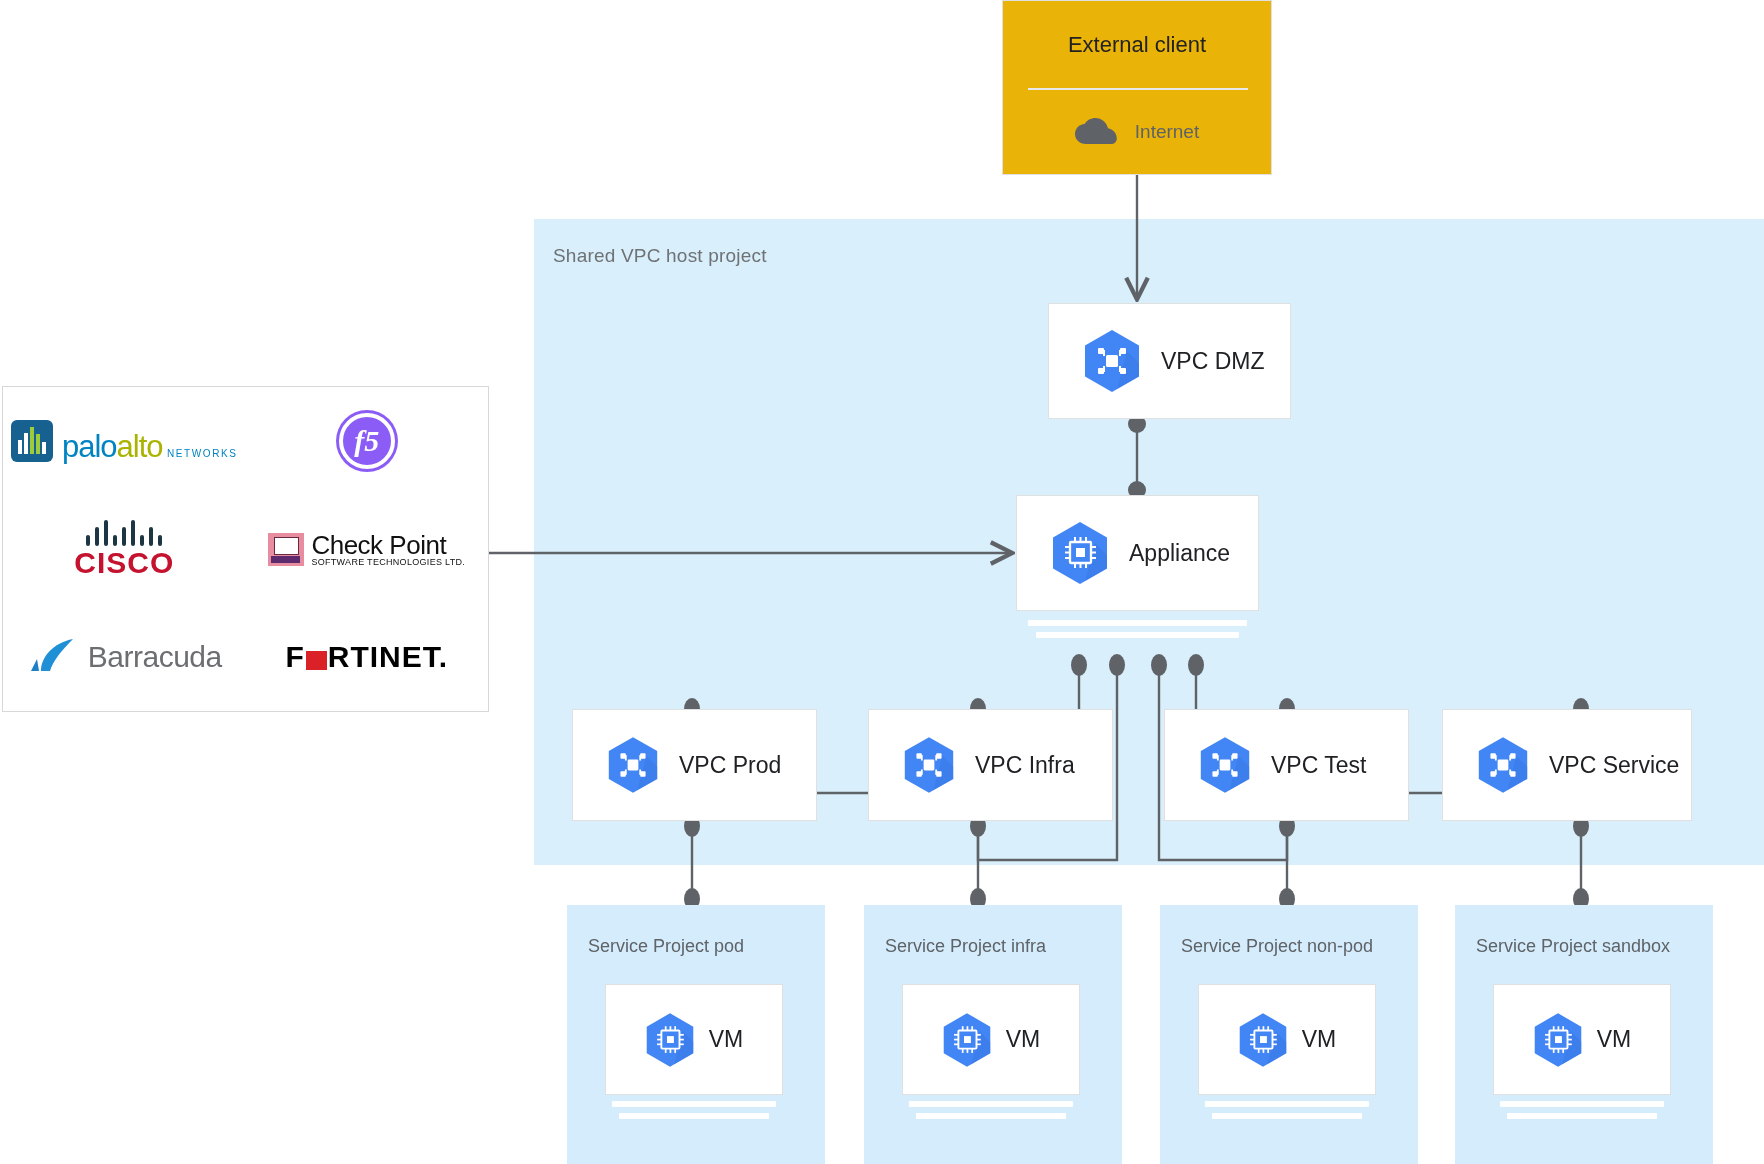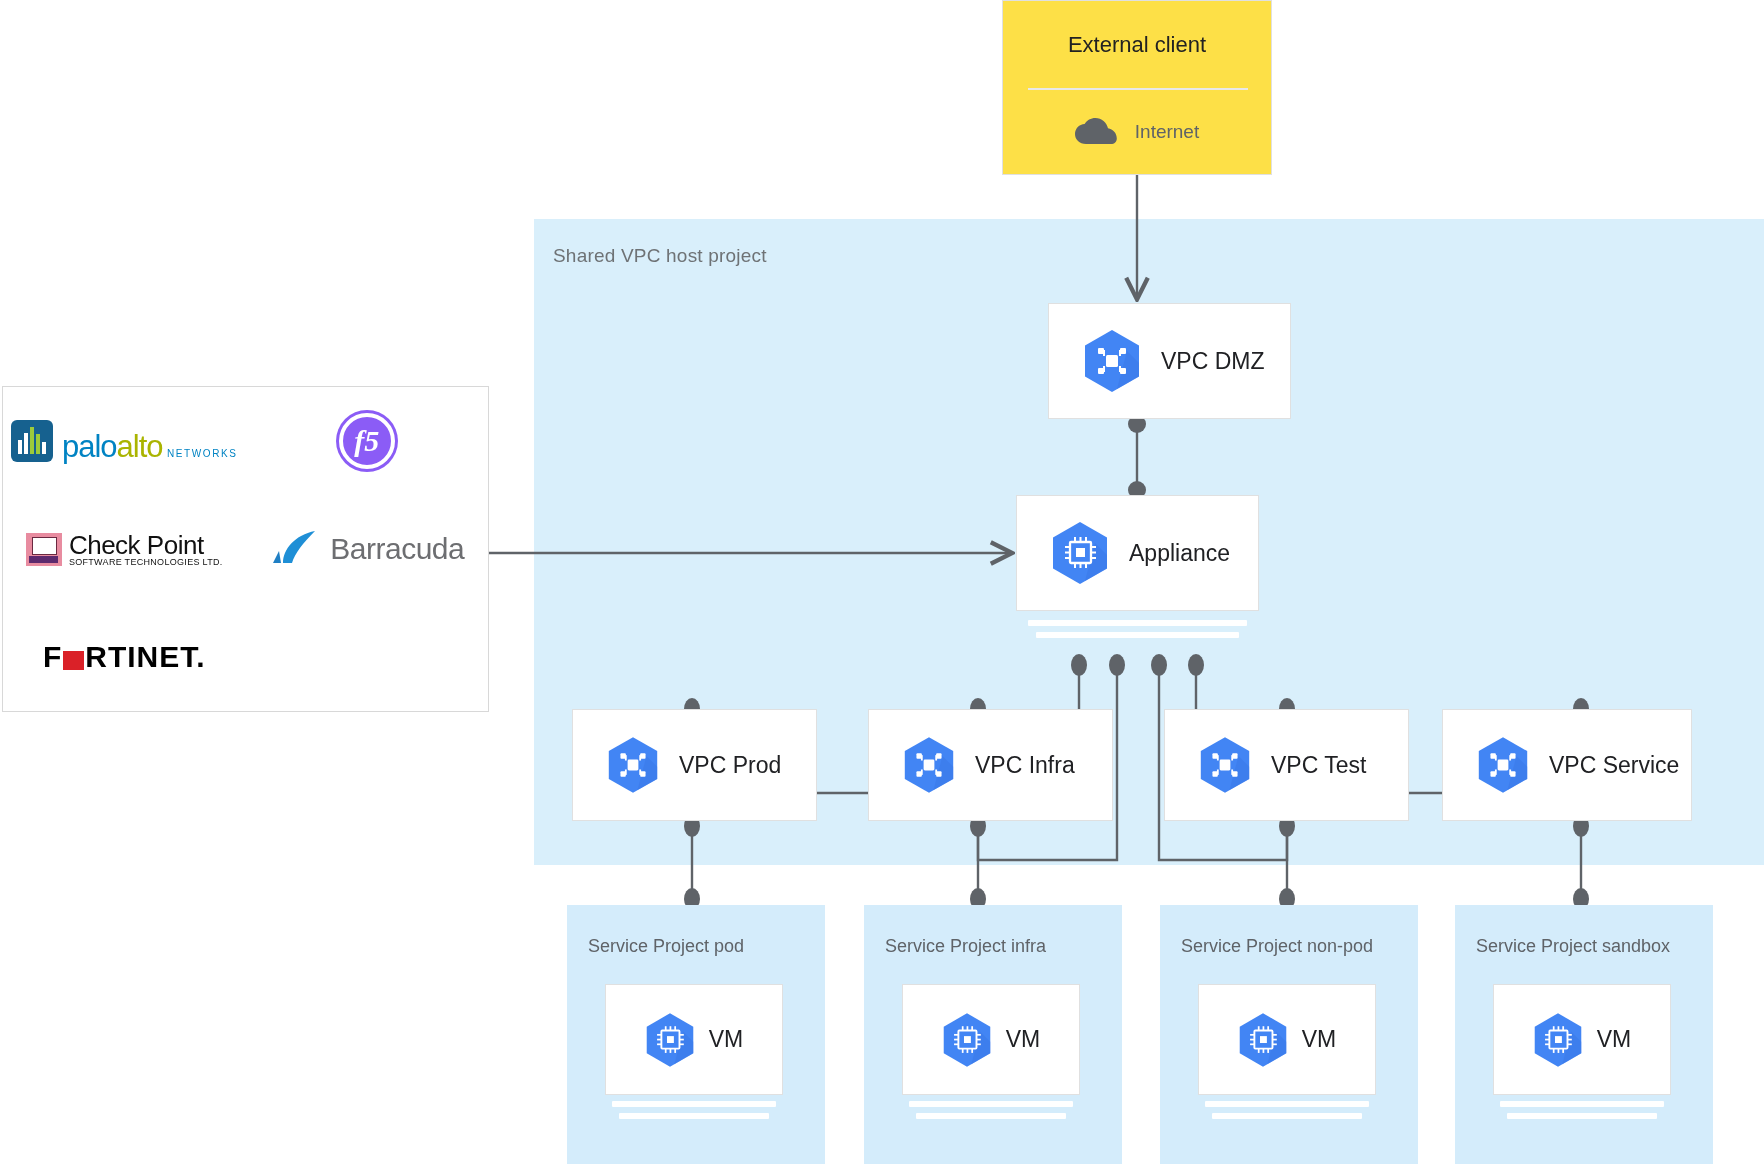--- a/index.html
+++ b/index.html
@@ -7,21 +7,21 @@
        font-family:"Liberation Sans","DejaVu Sans",sans-serif;}
   .abs{position:absolute;}
 
   
   #shared-vpc-panel{left:534px;top:219px;width:1230px;height:646px;background:#d9effb;}
   #shared-vpc-label{left:553px;top:245px;font-size:19px;color:#6e7275;letter-spacing:.2px;}
 
   
   .card{background:#fff;border:1px solid #e0e0e0;box-sizing:border-box;
         display:flex;align-items:center;}
-  .card-title-box{background:#fde047;border:1px solid #e0e0e0;box-sizing:border-box;}
+  .card-title-box{background:#eab308;border:1px solid #e0e0e0;box-sizing:border-box;}
 
   
   #external-client{left:1002px;top:0px;width:270px;height:175px;}
   #external-client-title{position:absolute;left:0;top:0;width:100%;height:87px;
         display:flex;align-items:center;justify-content:center;
         font-size:22px;color:#222;}
   #external-client-divider{position:absolute;left:25px;top:87px;width:220px;height:2px;background:#e8e8e8;}
   #external-client-row{position:absolute;left:0;top:89px;width:100%;height:84px;
         display:flex;align-items:center;justify-content:center;gap:18px;}
   #external-client-row .lbl{font-size:19px;color:#5f6368;}
@@ -433,20 +433,36 @@
     </div>
 
     <div class="vendor-cell">
       <div class="f5-wrap">
         <span class="inner">
           <span class="g">f5</span>
         </span>
       </div>
     </div>
 
+    <div class="vendor-cell">
+      <div class="cisco-wrap">
+        <span class="cisco-bars">
+          <i style="height:11px;"></i>
+            <i style="height:19px;"></i>
+            <i style="height:26px;"></i>
+          <i style="height:11px;"></i>
+            <i style="height:19px;"></i>
+            <i style="height:26px;"></i>
+          <i style="height:11px;"></i>
+            <i style="height:19px;"></i>
+            <i style="height:11px;"></i>
+        </span>
+        <span class="cisco-text">CISCO</span>
+      </div>
+    </div>
 
     <div class="vendor-cell">
       <div class="cp-wrap">
         <span class="cp-icon">
           <span class="scr"></span>
             <span class="kb"></span>
         </span>
         <span class="cp-text">
           <span class="t1" style="display:block;">Check Point</span>
           <span class="t2" style="display:block;">SOFTWARE TECHNOLOGIES LTD.</span>

